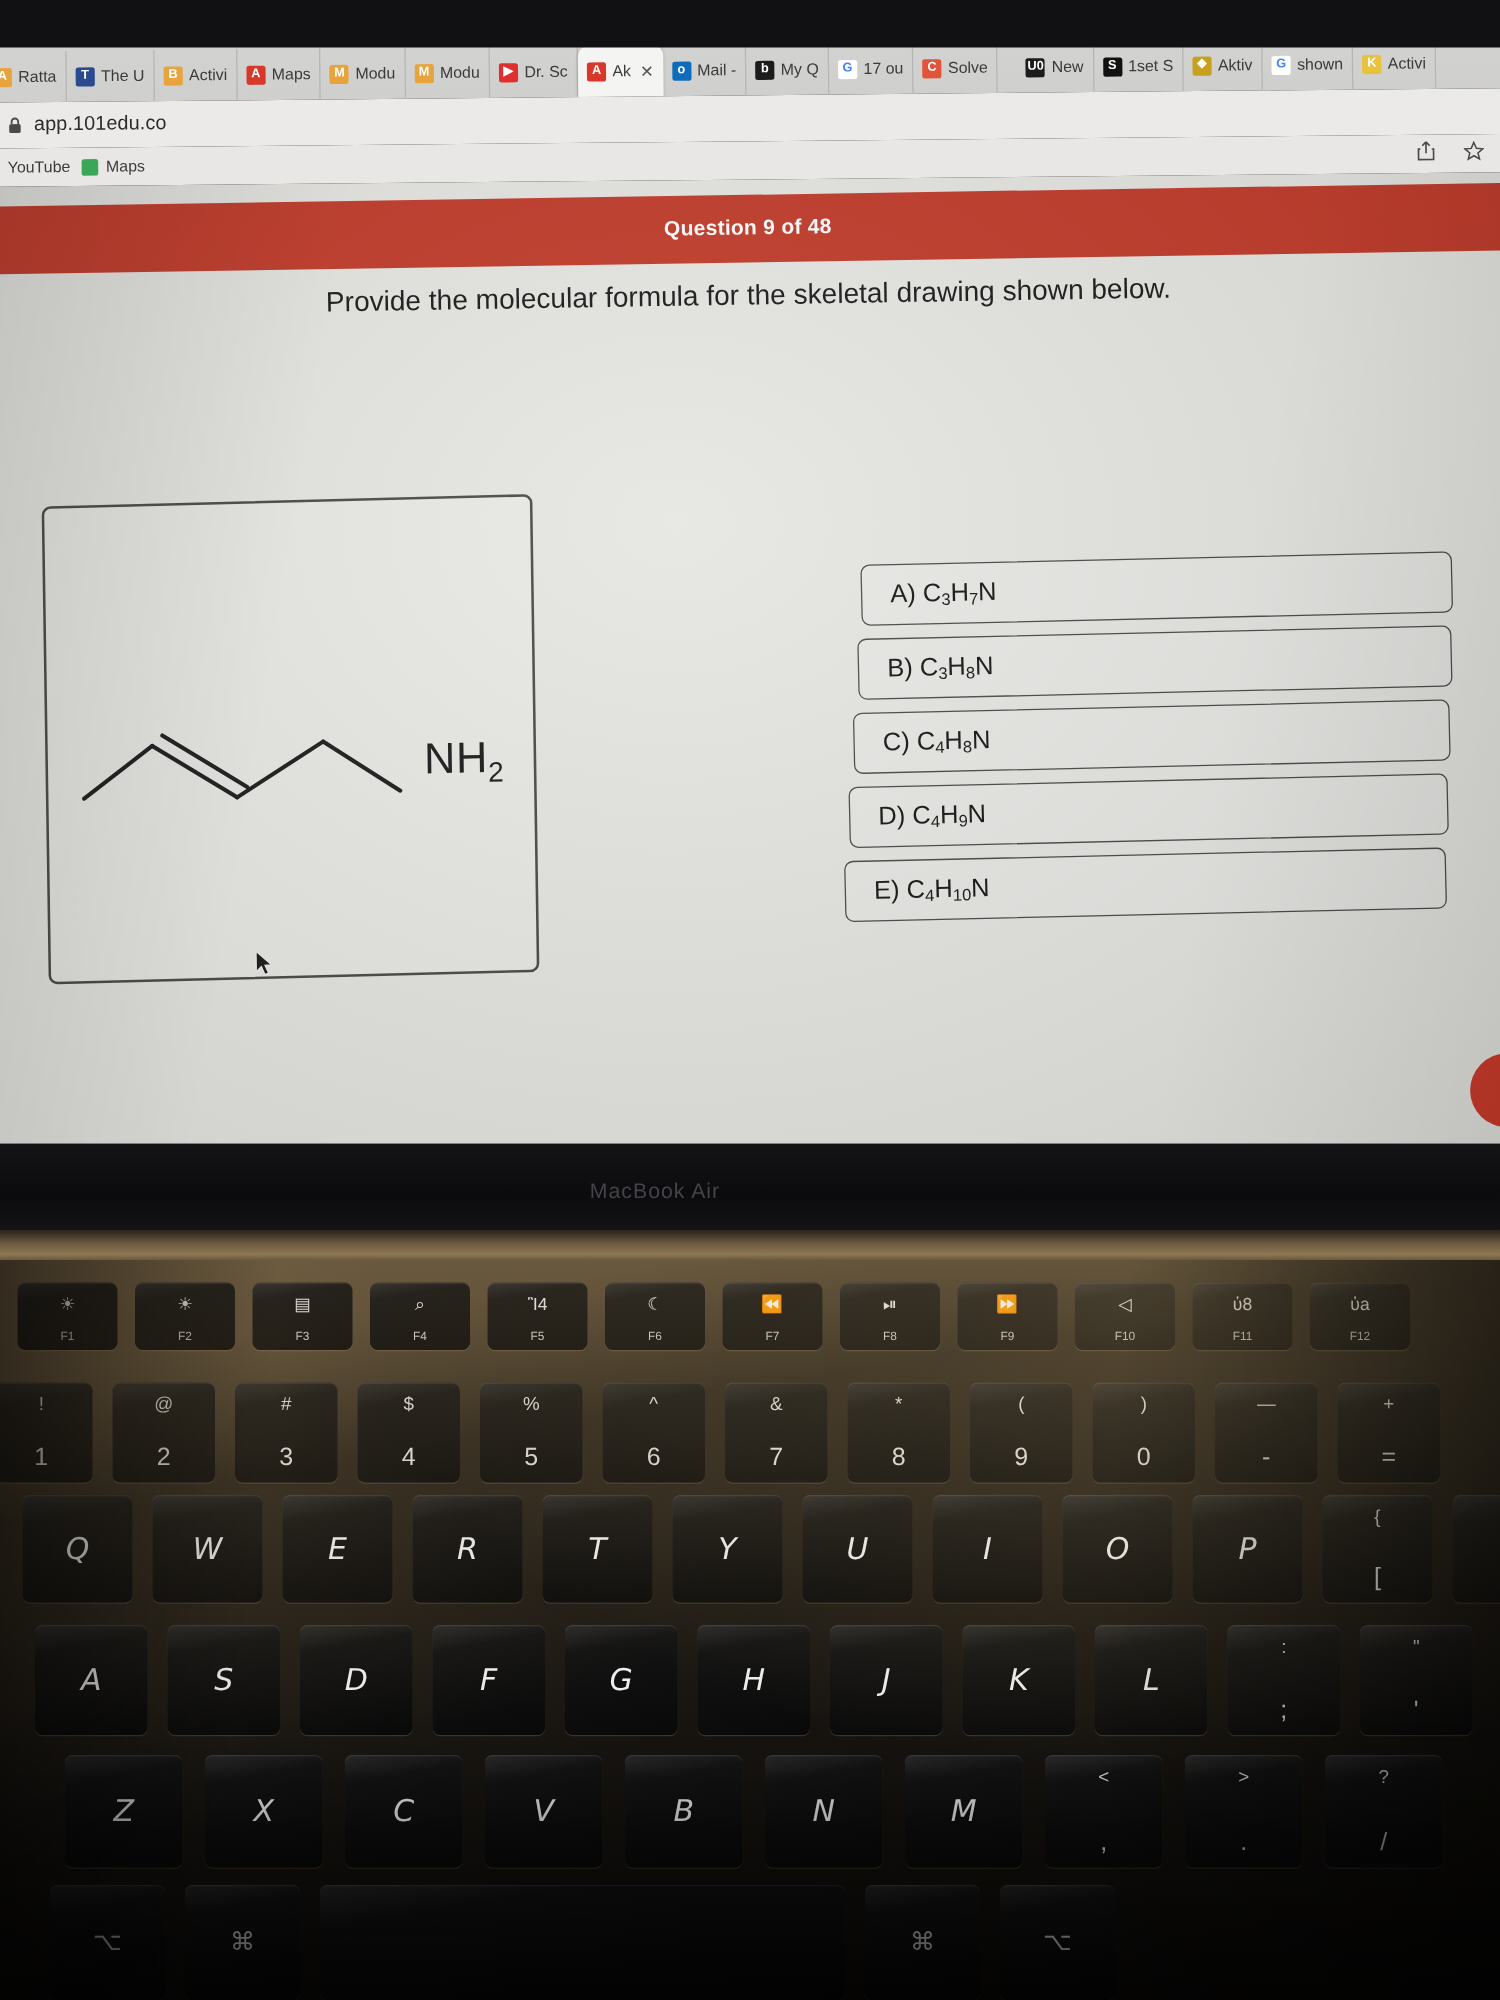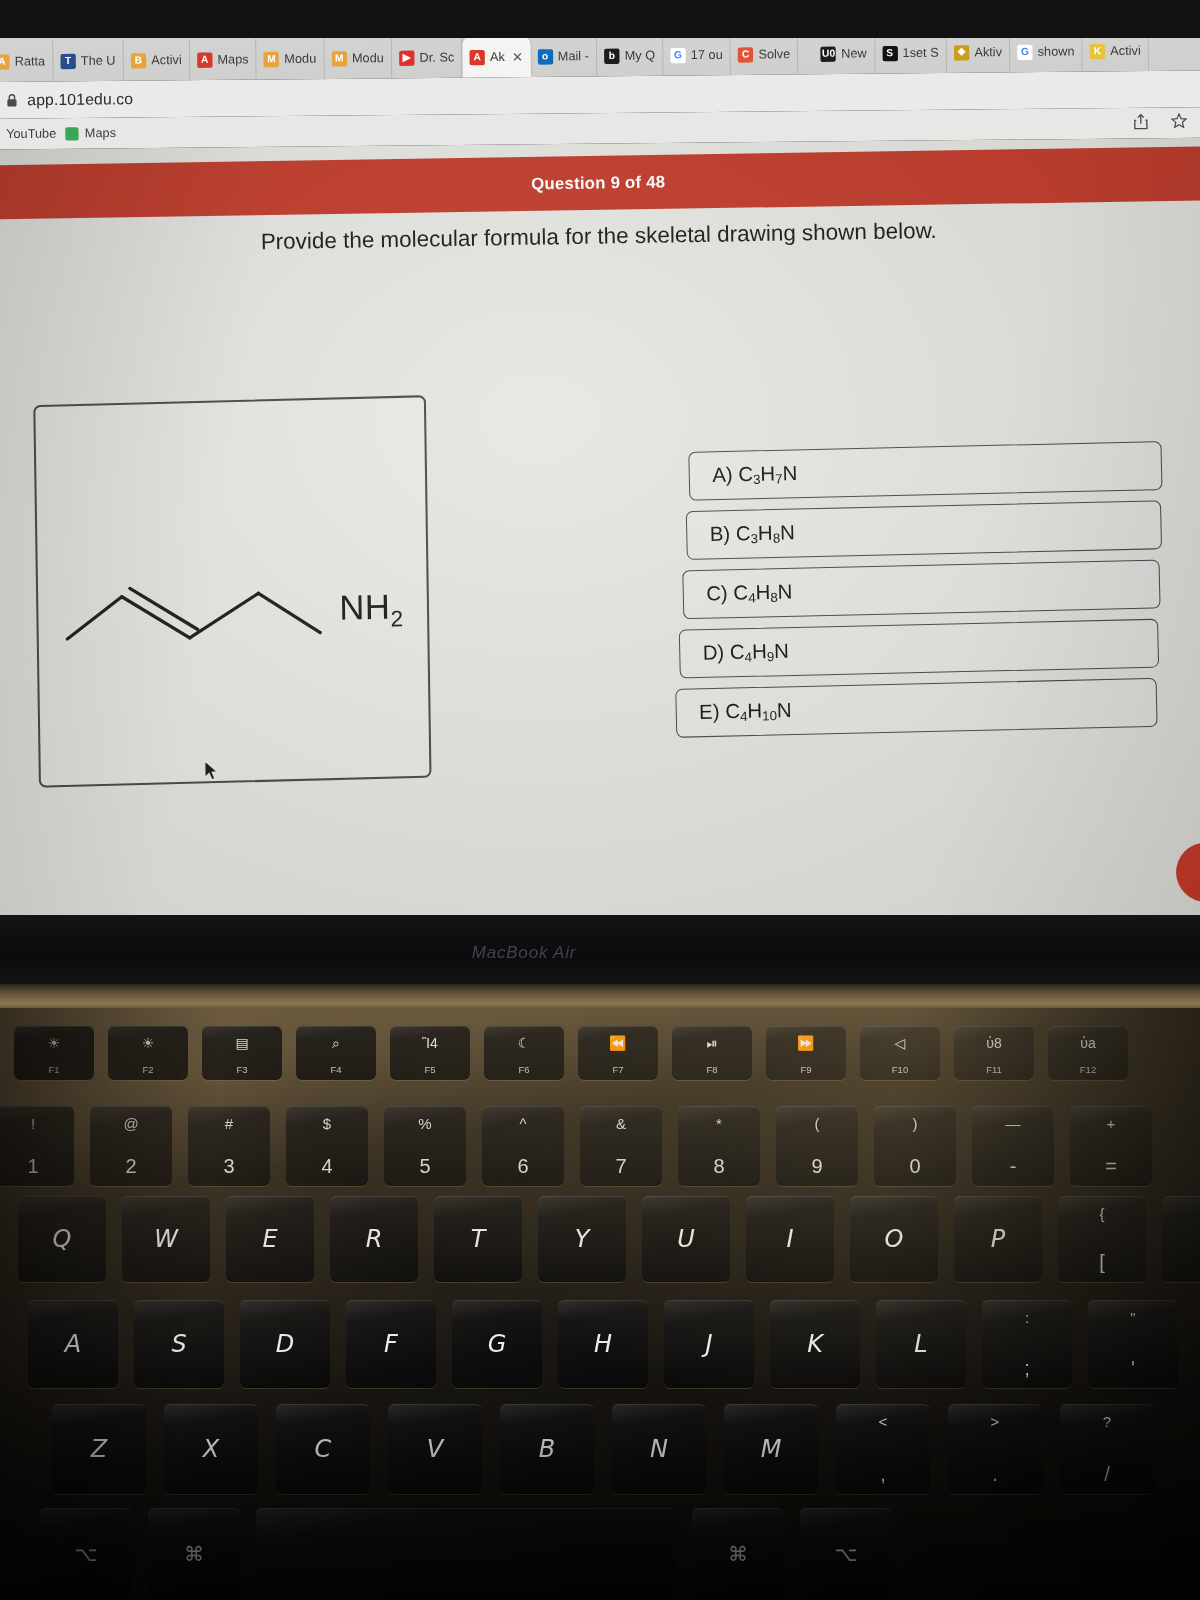--- a/index.html
+++ b/index.html
@@ -155,21 +155,21 @@
       radial-gradient(ellipse at 45% 35%, rgba(255,255,255,.07) 0%, rgba(0,0,0,.10) 100%);
   }
 
   
   #bezel {
     position: absolute; left: 0; top: 915px; width: 1200px; height: 75px;
     background: linear-gradient(#141416, #0b0b0d 55%, #161618);
   }
   .mbtext {
     position: absolute; left: 0; top: 28px; width: 1048px; text-align: center;
-    color: #43434a; font-size: 17px; letter-spacing: .8px; font-style: italic;
+    color: #43434a; font-size: 17px; letter-spacing: .8px;
   }
   #hinge {
     position: absolute; left: 0; top: 984px; width: 1200px; height: 28px;
     background: linear-gradient(#2a241c, #6e5c40 40%, #8d7652 70%, #4a3f2c);
   }
   #deck {
     position: absolute; left: 0; top: 1008px; width: 1200px; height: 592px;
     background: linear-gradient(170deg, #6d5c41 0%, #5a4c36 12%, #2a241b 26%, #171410 60%, #100e0b 100%);
     overflow: hidden;
   }

